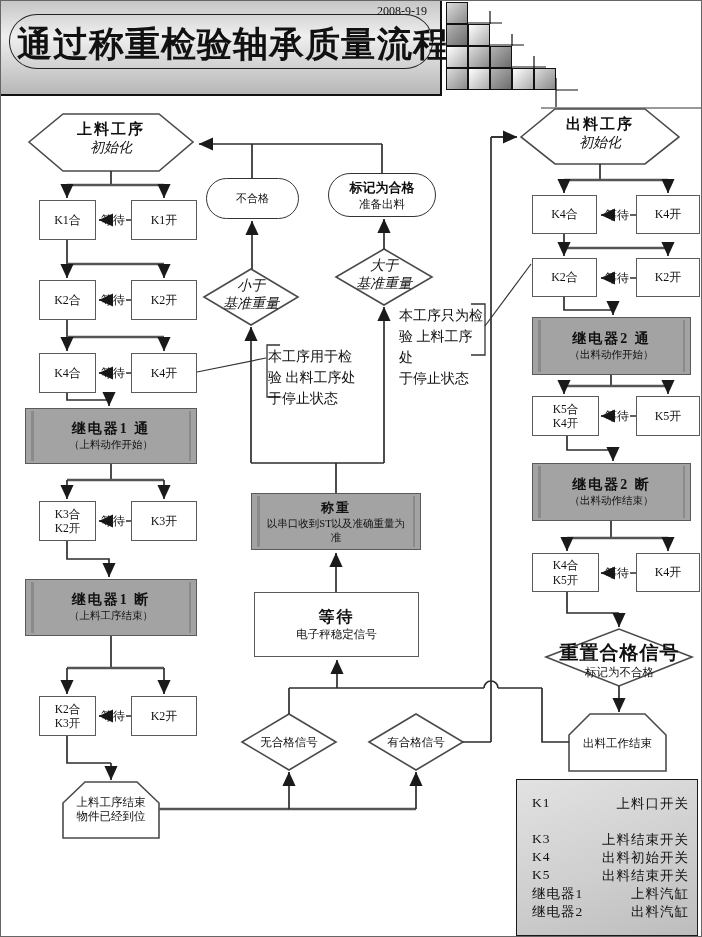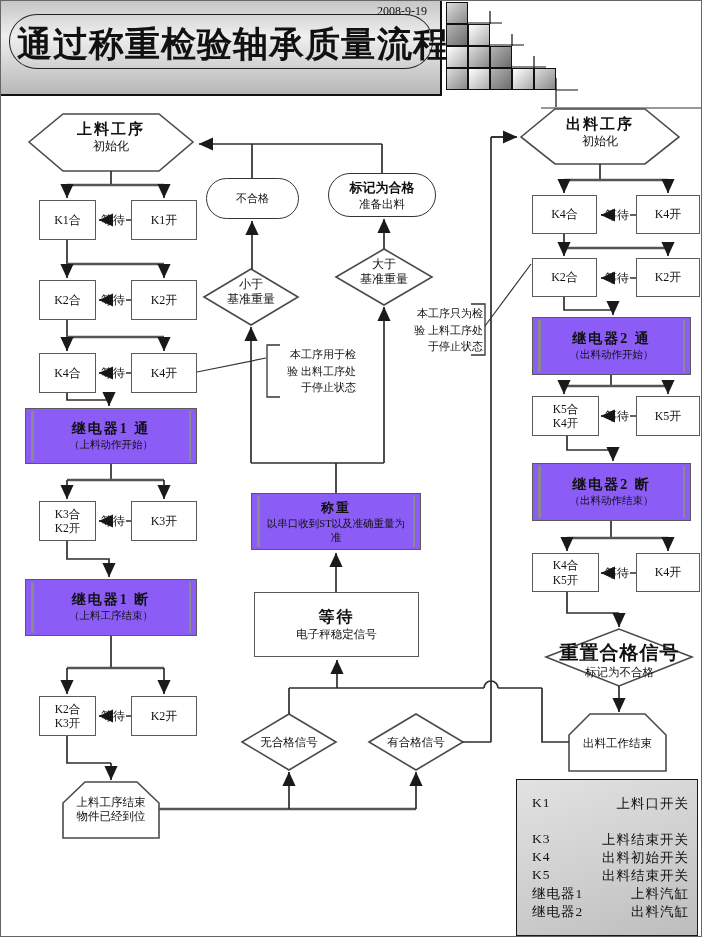--- a/index.html
+++ b/index.html
@@ -17,34 +17,34 @@
               font-weight:600;letter-spacing:1px;white-space:nowrap;}
   #hdr-date{left:376px;top:3px;width:62px;font-size:12px;}
   .cell{position:absolute;width:22px;height:22px;border:1px solid #111;box-sizing:border-box;}
   .g1{background:linear-gradient(135deg,#ffffff,#ababab);}
   .g2{background:linear-gradient(135deg,#dcdcdc,#8a8a8a);}
   .g3{background:linear-gradient(135deg,#b3b3b3,#6d6d6d);}
   
   .kbox{position:absolute;background:#fff;border:1.6px solid #5a5a5a;box-sizing:border-box;
         display:flex;flex-direction:column;align-items:center;justify-content:center;
         font-size:12px;line-height:1.25;text-align:center;}
-  .pp{position:absolute;background:#8b5cf6;border:1.6px solid #5a5a5a;box-sizing:border-box;
+  .pp{position:absolute;background:#a3a3a3;border:1.6px solid #5a5a5a;box-sizing:border-box;
       display:flex;flex-direction:column;align-items:center;justify-content:center;text-align:center;}
   .pp::before,.pp::after{content:"";position:absolute;top:2px;bottom:2px;width:2.5px;background:#8a8a8a;}
   .pp::before{left:5px;} .pp::after{right:5px;}
   .pp .t1{font-size:14px;font-weight:700;letter-spacing:2px;line-height:1.2;}
   .pp .t2{font-size:10.5px;line-height:1.3;}
   .stadium{position:absolute;background:#fff;border:1.5px solid #333;border-radius:999px;
            box-sizing:border-box;display:flex;flex-direction:column;align-items:center;
            justify-content:center;text-align:center;}
   .lbl{position:absolute;text-align:center;line-height:1.25;}
   .b15{font-size:15px;font-weight:700;letter-spacing:2px;}
-  .s11{font-size:12px;} .s115{font-size:11.5px;}
+  .s11{font-size:14px;font-style:italic;} .s115{font-size:11.5px;}
   .wait-t{position:absolute;width:30px;text-align:center;font-size:12px;}
-  .note{position:absolute;font-size:11px;line-height:1.5;text-align:right;}
+  .note{position:absolute;font-size:14px;line-height:1.5;text-align:left;}
   
   #legend{left:515px;top:778px;width:182px;height:157px;box-sizing:border-box;
           border:1.6px solid #1a1a1a;
           background:linear-gradient(160deg,#e2e2e2 0%,#cfcfcf 55%,#bdbdbd 100%);}
   .lg-row{position:absolute;left:531px;width:157px;height:17px;font-size:13.5px;
           display:flex;justify-content:space-between;letter-spacing:1px;}
   svg{position:absolute;left:0;top:0;}
 </style>
 </head>
 <body>

